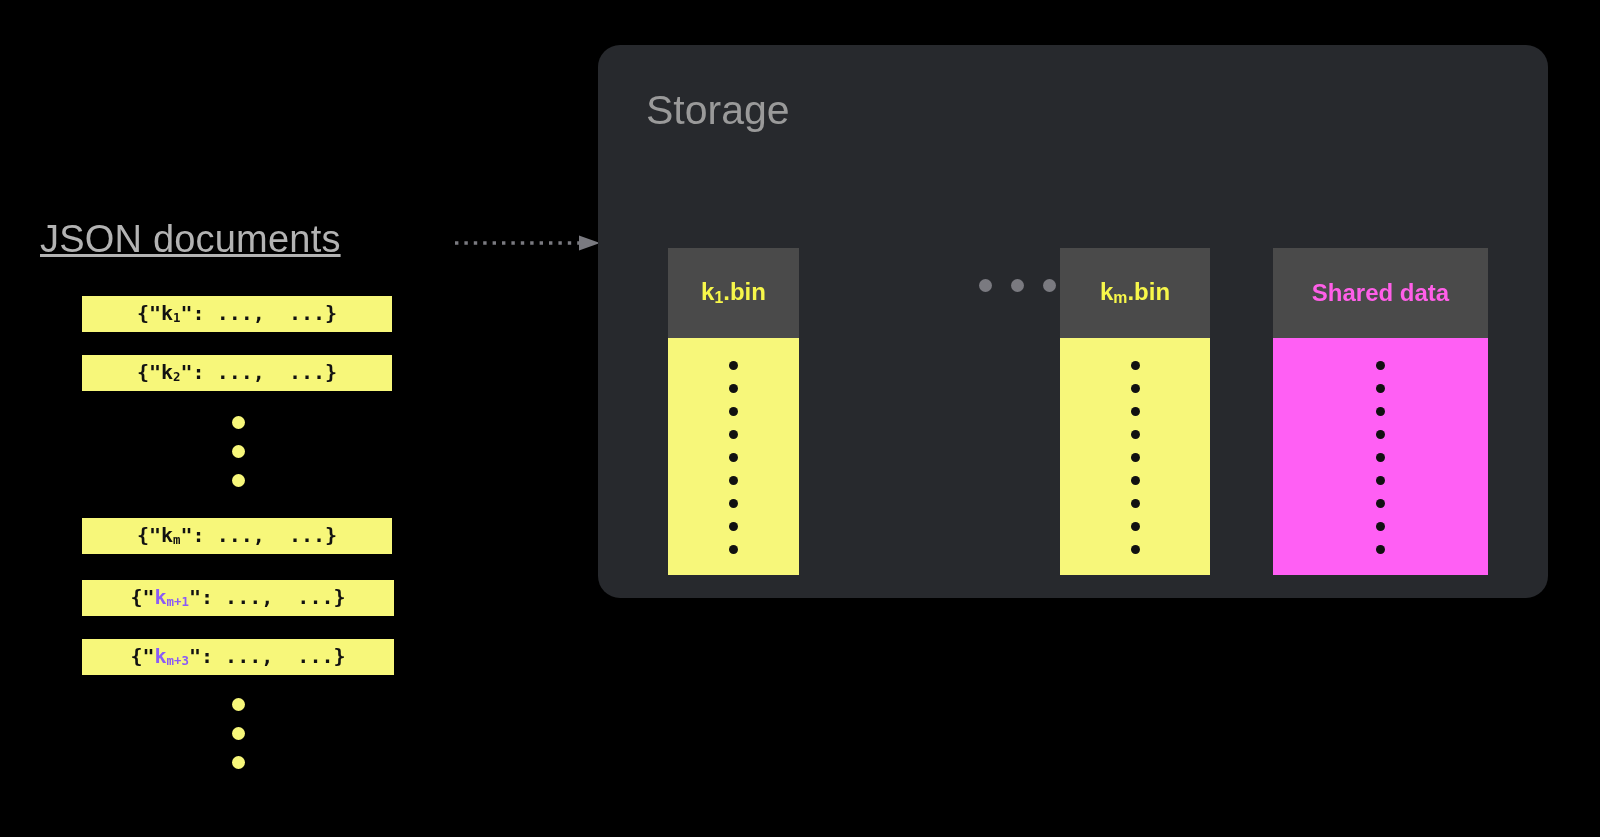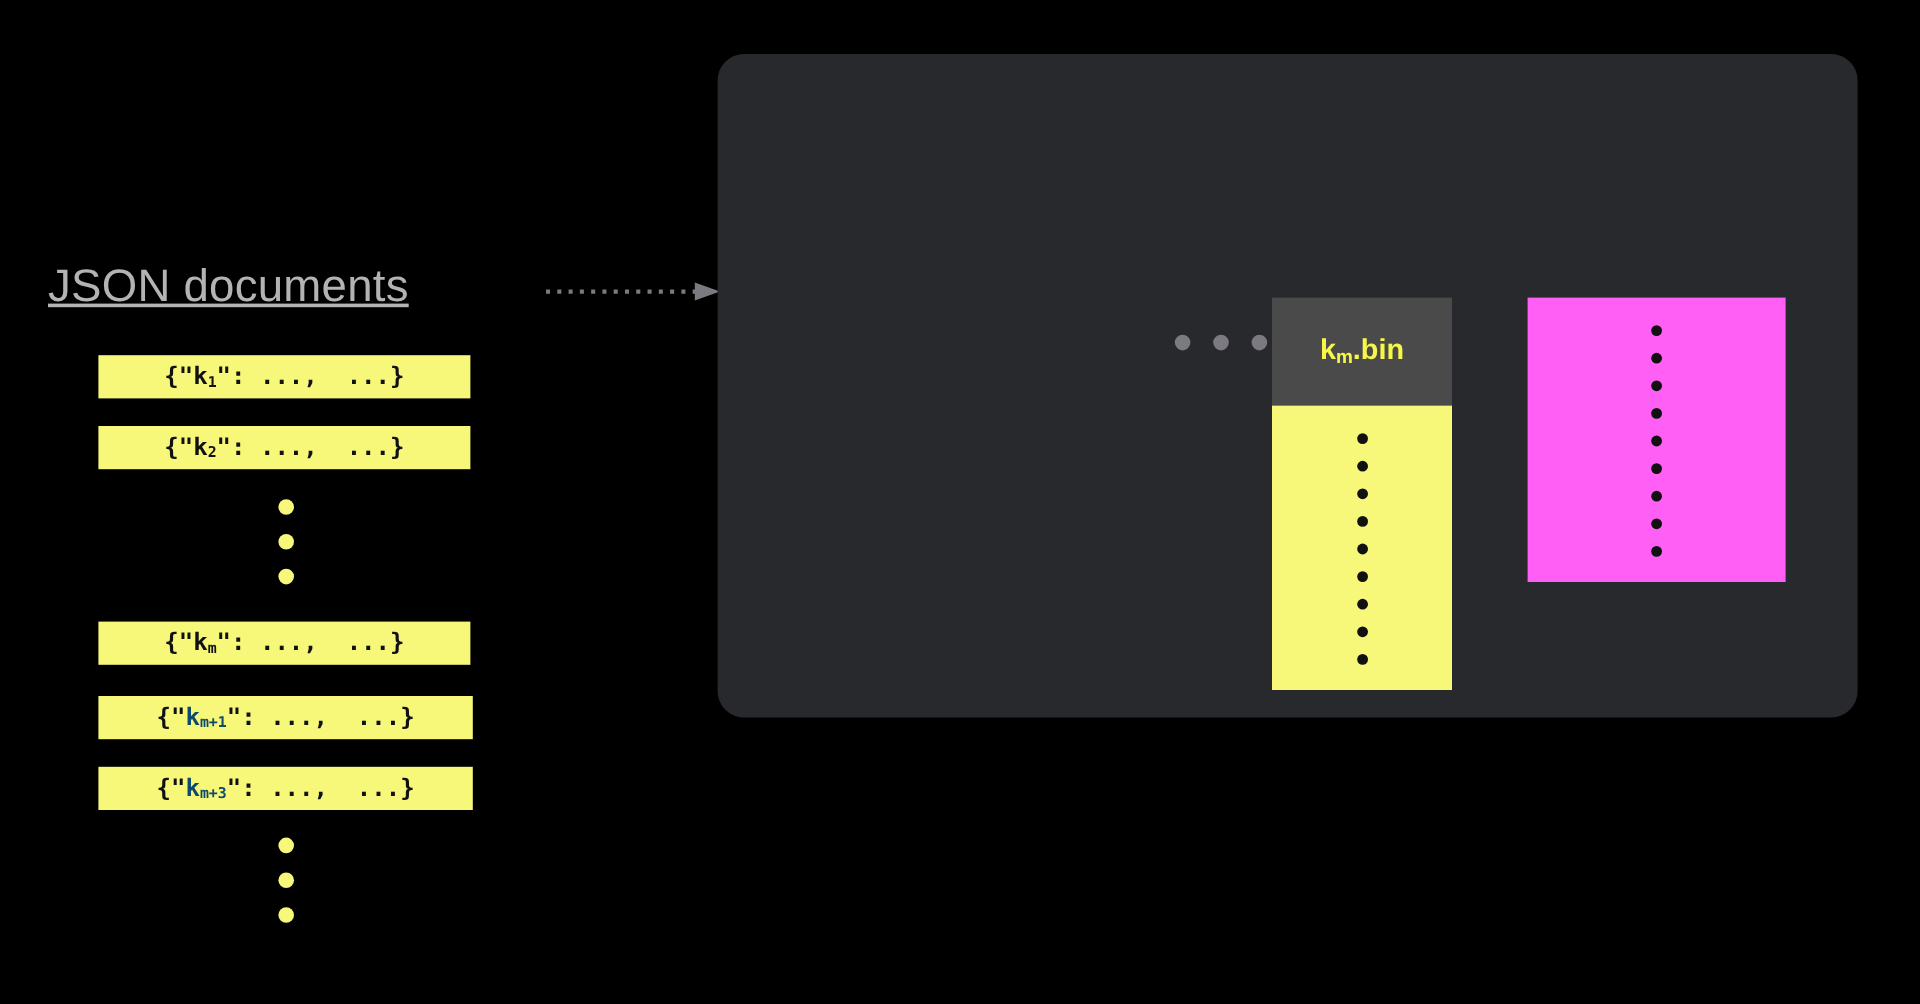--- a/index.html
+++ b/index.html
@@ -40,21 +40,21 @@
     font-weight: 700;
     color: #111111;
     white-space: pre;
     line-height: 1;
   }
   .doc-text sub {
     font-size: 0.62em;
     vertical-align: -0.18em;
     font-weight: 700;
   }
-  .key-magenta { color: #0c4a6e; }
+  .key-magenta { color: #8b5cf6; }
 
   
   .vdots {
     position: absolute;
     display: flex;
     flex-direction: column;
     align-items: center;
     gap: 16px;
   }
   .vdots span {
@@ -178,21 +178,38 @@
   </div>
 
   <div class="arrow-wrap">
     <svg width="145" height="16" viewBox="0 0 145 16">
       <line x1="0" y1="8" x2="125" y2="8" stroke="#7a7a80" stroke-width="3.4" stroke-dasharray="3.4 6"></line>
       <polygon points="124,0.5 145,8 124,15.5" fill="#7a7a80"></polygon>
     </svg>
   </div>
 
   <div class="panel">
-
+    <div class="panel-title">Storage</div>
+
+    <div class="col" style="left:70px; width:131px">
+      <div class="col-head">
+        <span class="col-head-label label-yellow">k<sub>1</sub>.bin</span>
+      </div>
+      <div class="col-body yellow">
+        <i></i>
+          <i></i>
+        <i></i>
+          <i></i>
+        <i></i>
+          <i></i>
+        <i></i>
+          <i></i>
+        <i></i>
+      </div>
+    </div>
 
 
     <div class="hdots" style="left:381px">
       <span></span>
       <span></span>
       <span></span>
     </div>
 
     <div class="col" style="left:462px; width:150px">
       <div class="col-head">
@@ -205,20 +222,23 @@
           <i></i>
         <i></i>
           <i></i>
         <i></i>
           <i></i>
         <i></i>
       </div>
     </div>
 
     <div class="col" style="left:675px; width:215px">
+      <div class="col-head">
+        <span class="col-head-label label-magenta">Shared data</span>
+      </div>
       <div class="col-body magenta">
         <i></i>
           <i></i>
         <i></i>
           <i></i>
         <i></i>
           <i></i>
         <i></i>
           <i></i>
         <i></i>

